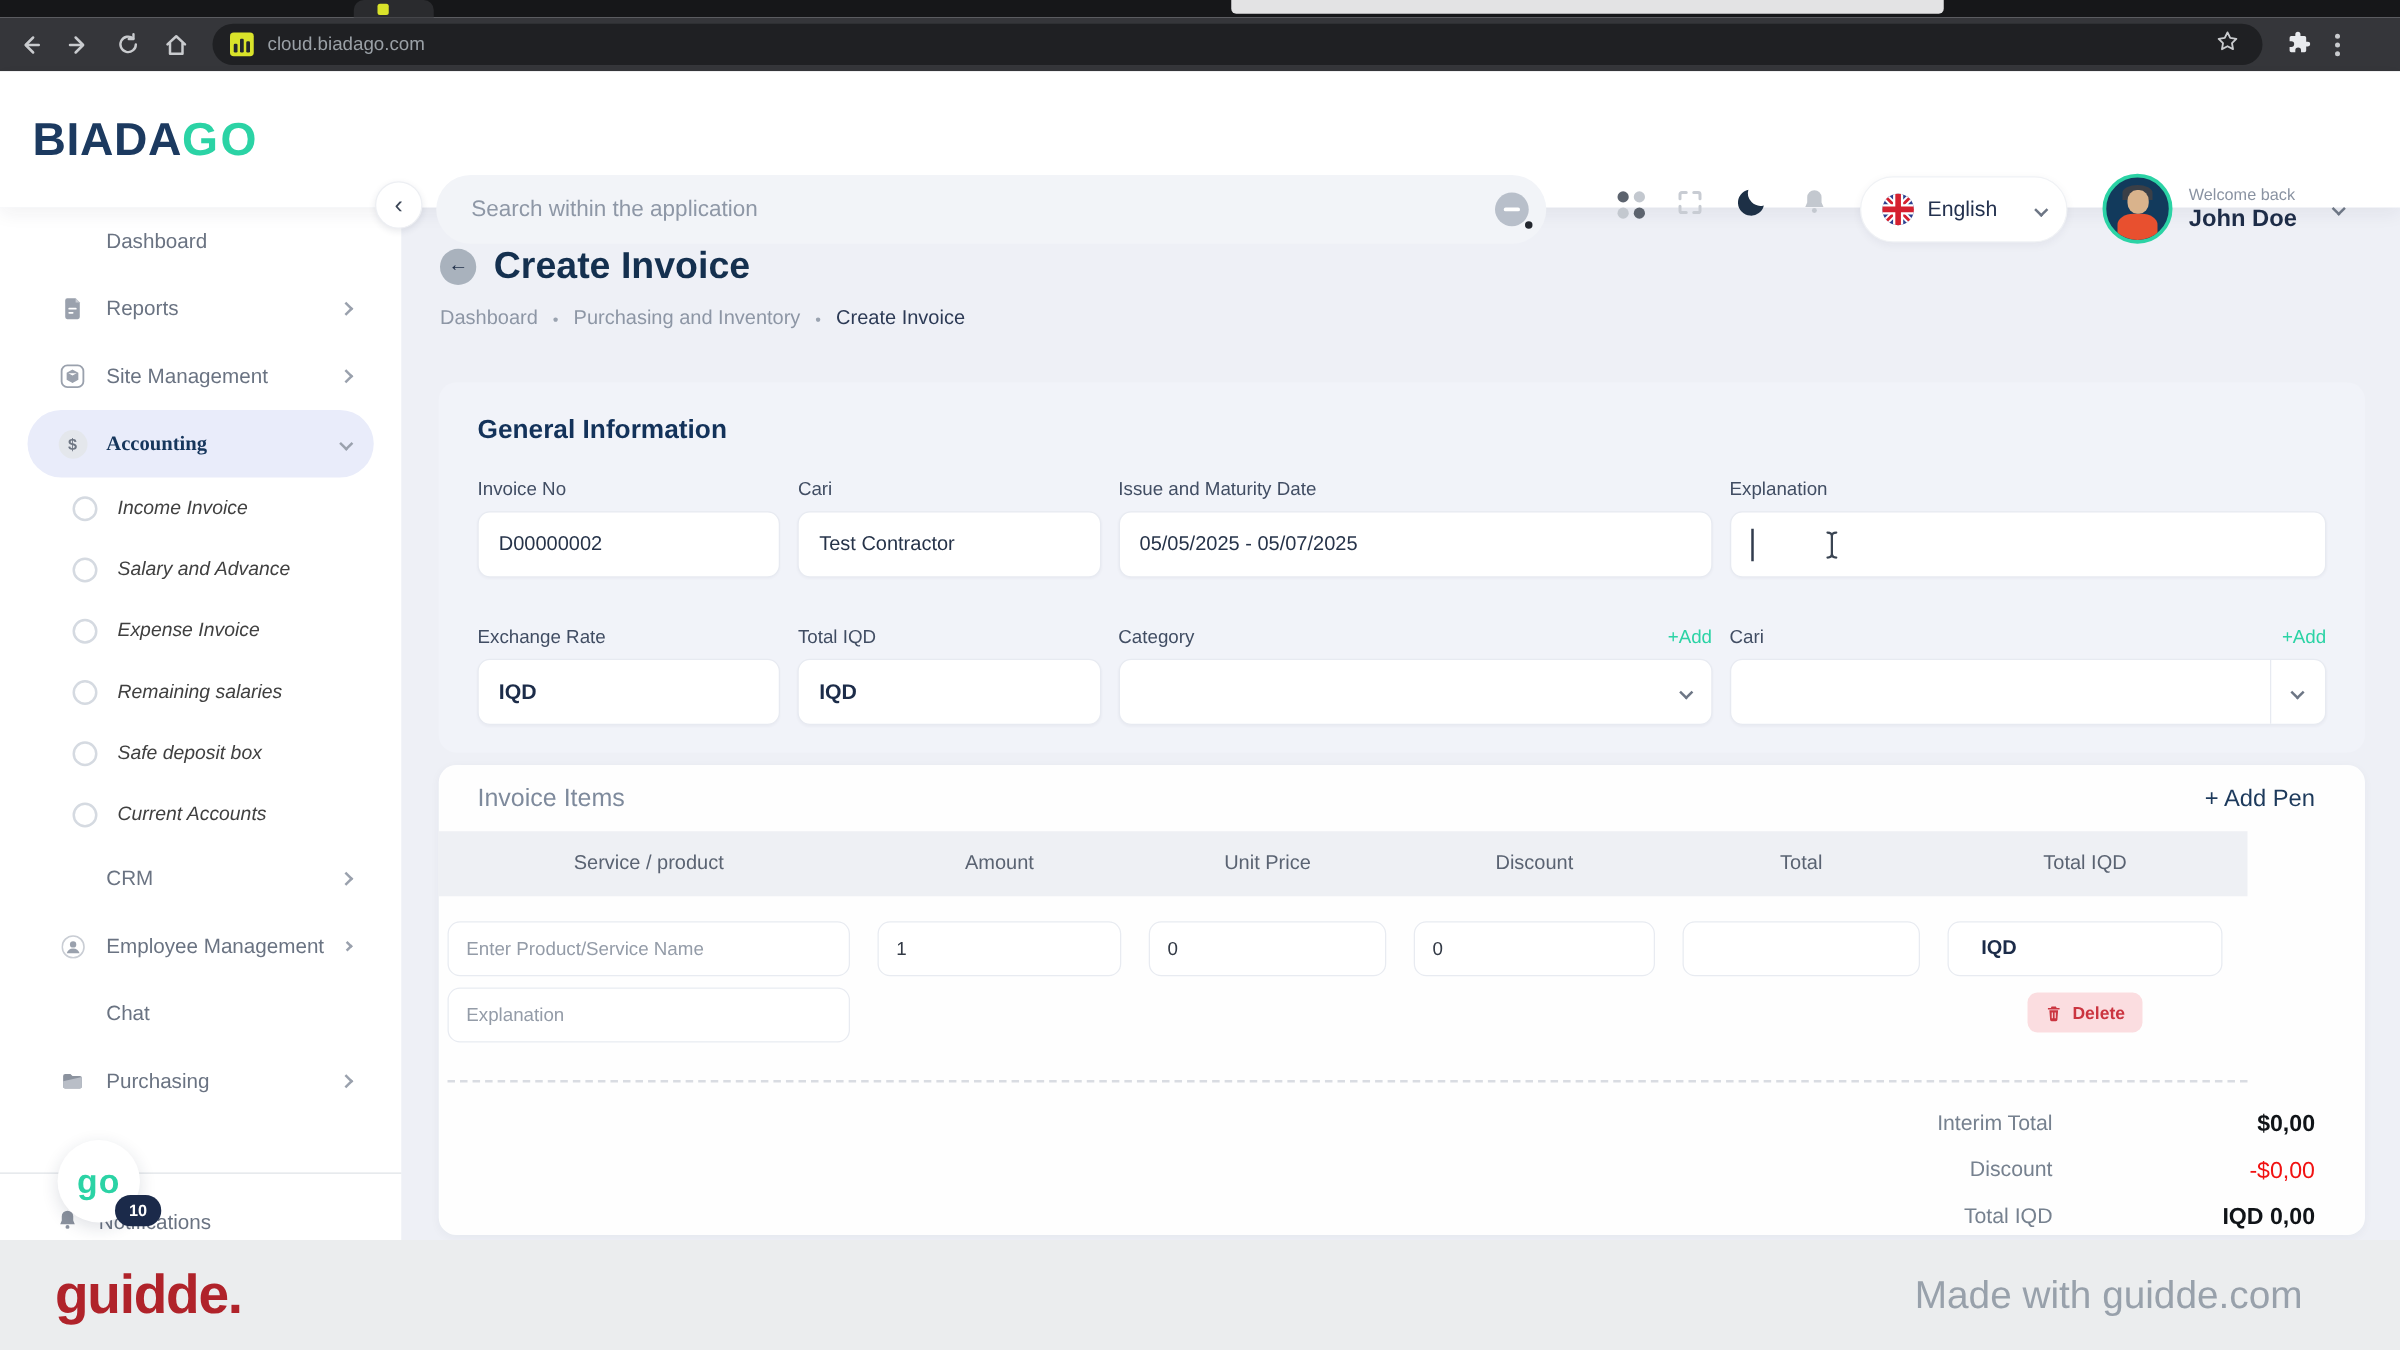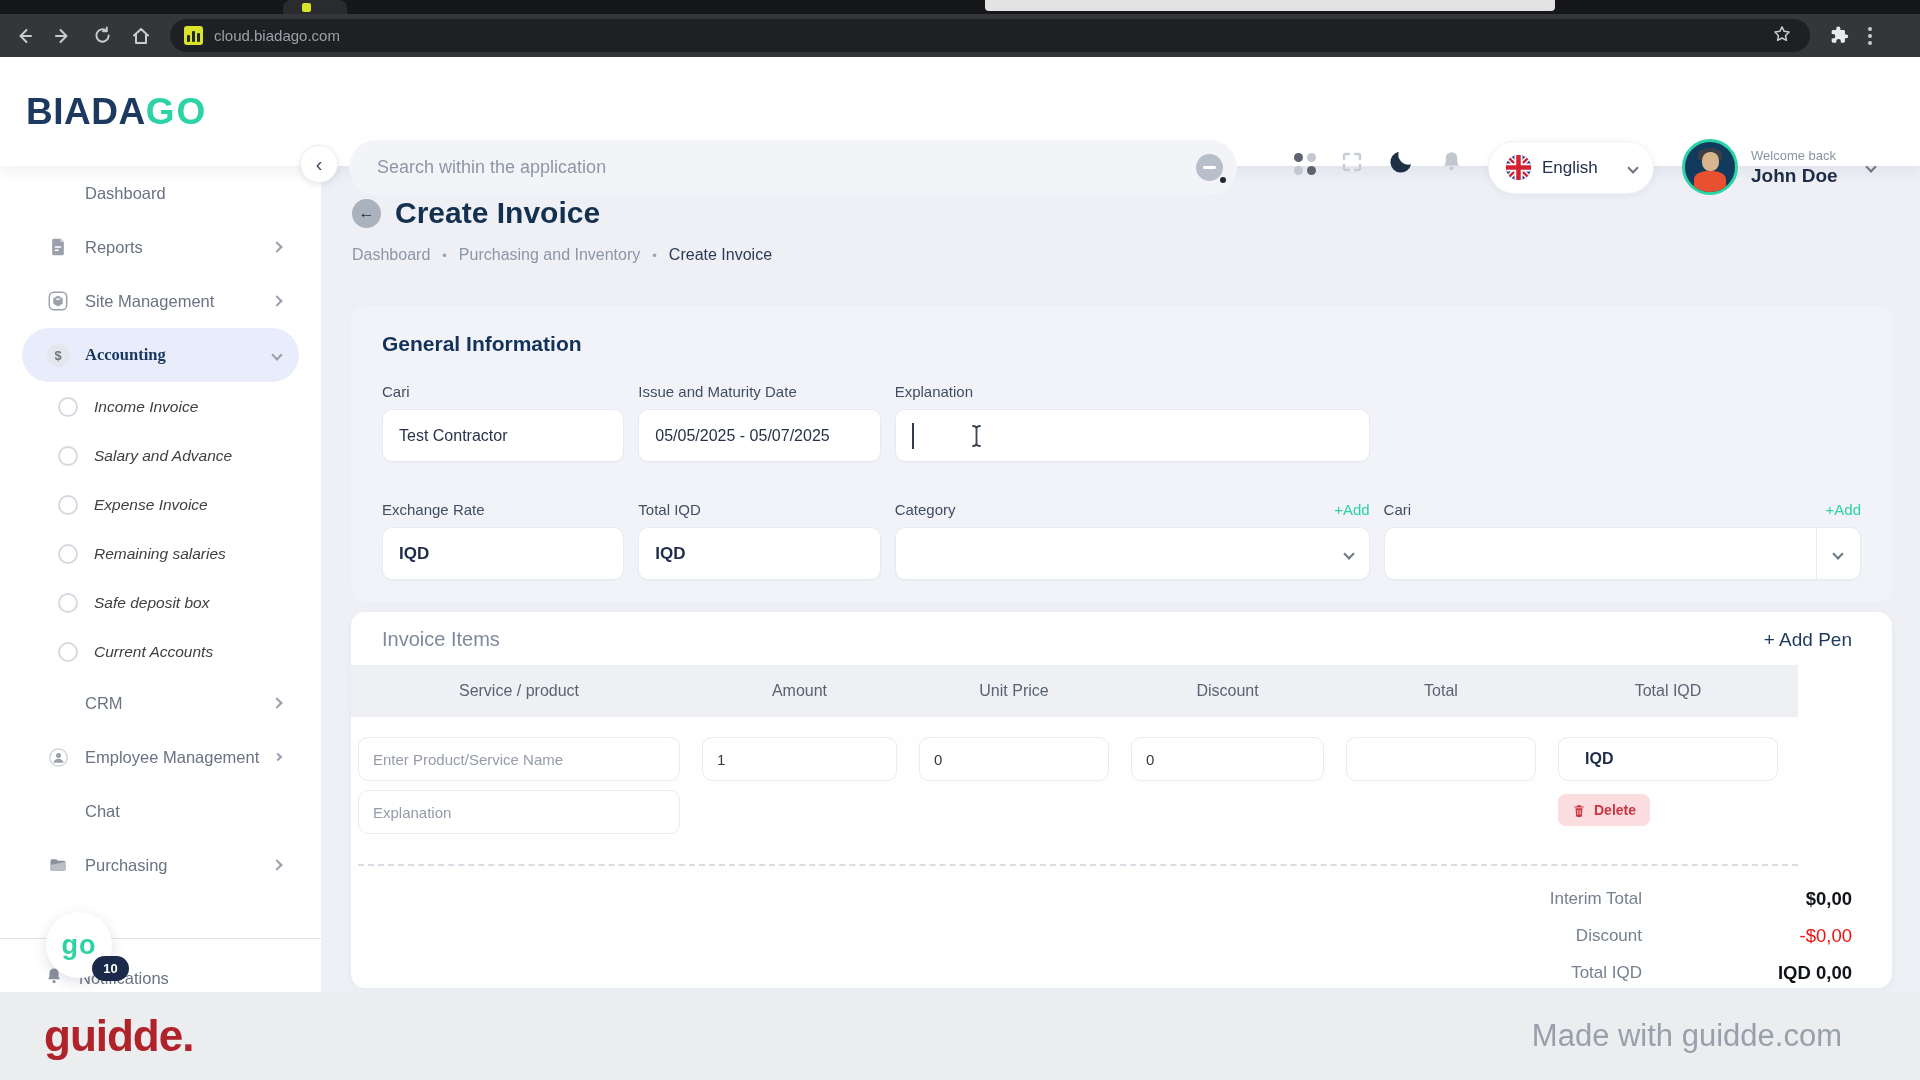--- a/index.html
+++ b/index.html
@@ -108,21 +108,21 @@
   .addpen { font-size:19px; color:#1d3a5c; }
   .tgrid { display:grid; grid-template-columns:322px 195px 190px 193px 190px 220px; column-gap:22px; padding-left:7px; }
   .thead { margin-top:14px; margin-right:94px; height:52px; background:#eef0f4; display:flex; align-items:center; }
   .thead .tgrid { width:100%; }
   .th { text-align:center; font-size:16px; color:#5a6372; }
   .trow { margin-top:20px; }
   .tinp { width:100%; height:44px; background:#fff; border:1px solid #e8ebf1; border-radius:10px; font-size:15px; color:#333a46; padding:0 14px; outline:0; font-family:"Liberation Sans",sans-serif; display:flex; align-items:center; }
   input.tinp::placeholder { color:#949ca8; }
   .tinp.bold { font-weight:bold; font-size:16px; color:#1c2c49; padding-left:26px; }
   .trow2 { margin-top:9px; }
-  .delete-wrap { display:flex; justify-content:flex-start; align-items:flex-start; padding-top:4px; }
+  .delete-wrap { display:flex; justify-content:center; align-items:flex-start; padding-top:4px; }
   .delete-btn { height:32px; border-radius:8px; background:#fbdde0; display:flex; align-items:center; gap:8px; padding:0 14px; color:#cb3540; font-size:14px; font-weight:bold; }
   .dashed { margin:30px 94px 0 7px; border-top:2px dashed #d9dce2; }
   .totals { margin-top:14px; padding-right:40px; }
   .trow-total { display:flex; justify-content:flex-end; align-items:center; height:37px; }
   .tt-label { width:300px; text-align:right; font-size:17px; color:#76818f; }
   .tt-value { width:210px; text-align:right; font-size:18.5px; font-weight:bold; color:#101418; }
   .tt-value.red { color:#f11212; font-weight:normal; }
 
   
   .gfooter { position:absolute; left:0; top:992px; width:1920px; height:88px; background:#ebedee; z-index:10; display:flex; align-items:center; justify-content:space-between; padding:0 78px 0 44px; }
@@ -378,20 +378,26 @@
     <span class="crumb">Purchasing and Inventory</span>
     <span class="crumb-dot">•</span>
     <span class="crumb current">Create Invoice</span>
   </div>
 
   <div class="card1">
     <div class="sec-heading">General Information</div>
     <div class="fgrid">
       <div>
         <div class="flabel-row">
+            <span class="flabel">Invoice No</span>
+          </div>
+        <input class="inp" value="D00000002" style="">
+      </div>
+      <div>
+        <div class="flabel-row">
             <span class="flabel">Cari</span>
           </div>
         <input class="inp" value="Test Contractor" style="">
       </div>
       <div>
         <div class="flabel-row">
             <span class="flabel">Issue and Maturity Date</span>
           </div>
         <input class="inp" value="05/05/2025 - 05/07/2025" style="">
       </div>

